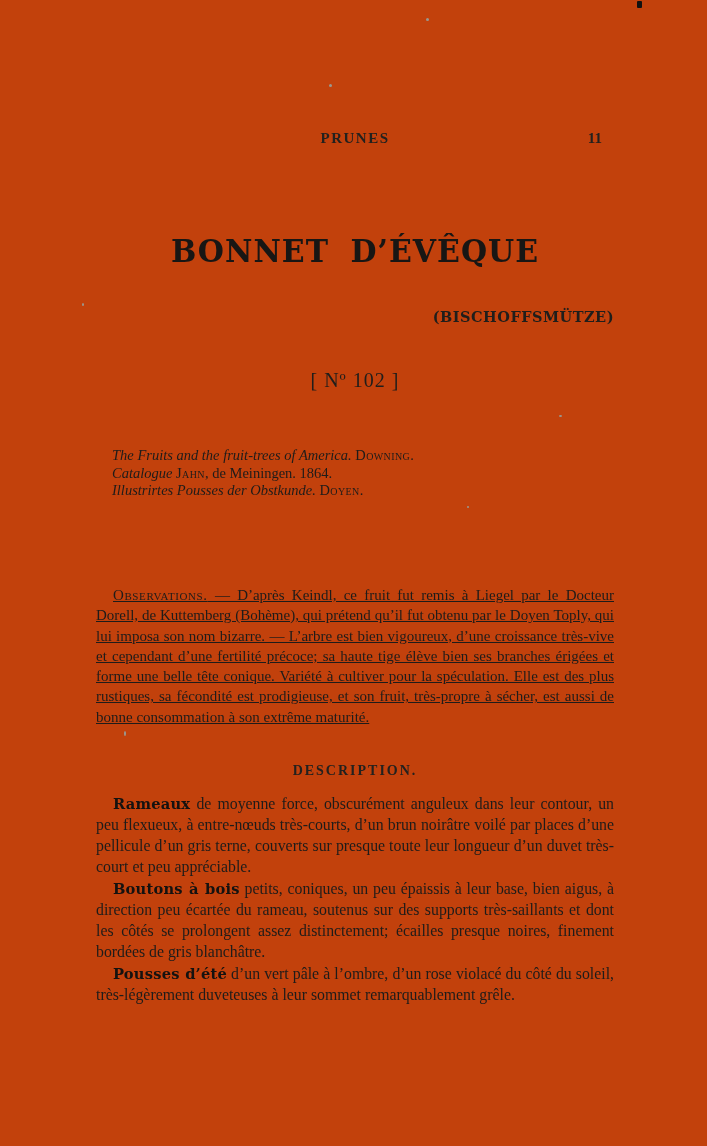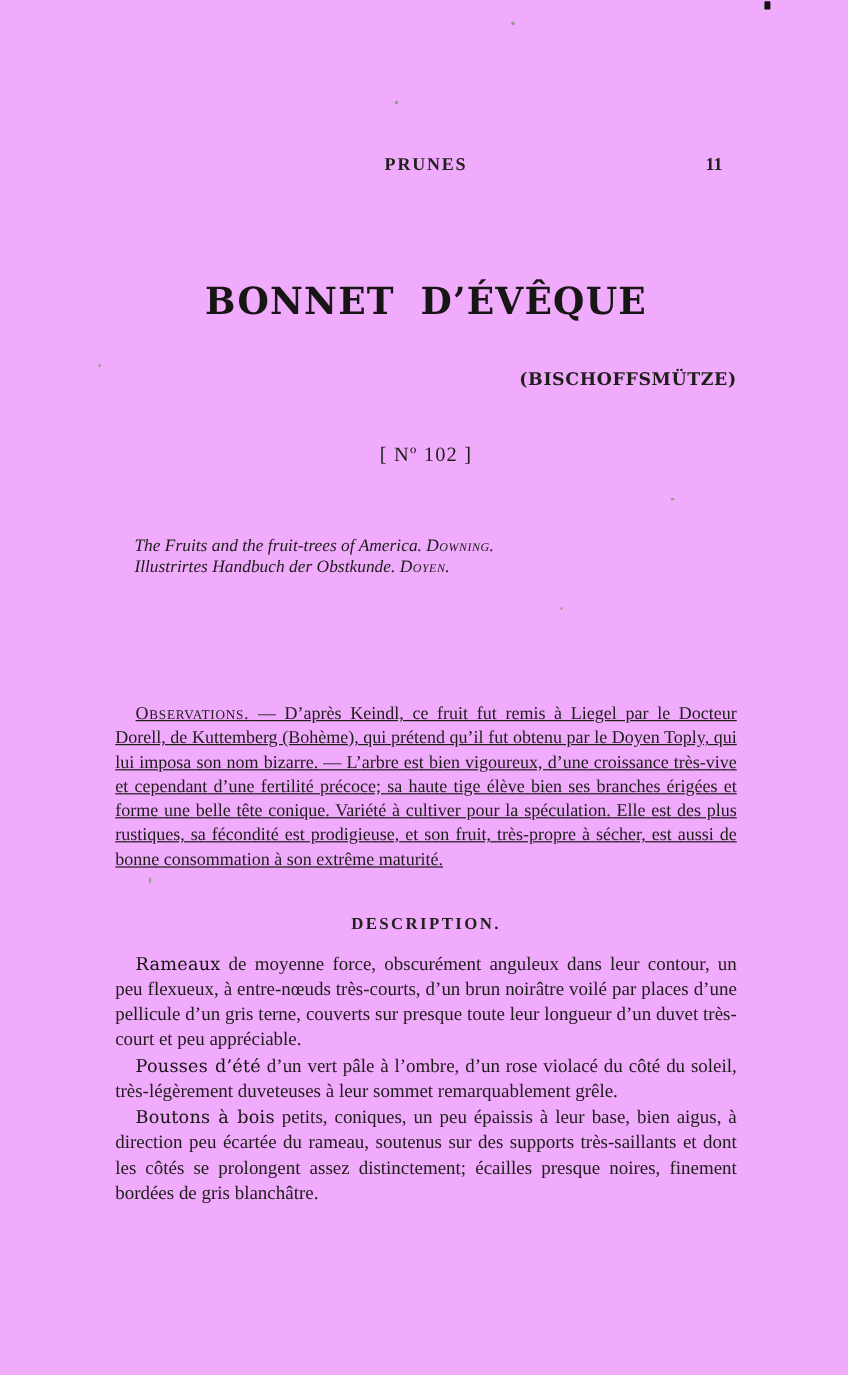--- a/index.html
+++ b/index.html
@@ -4,21 +4,21 @@
 <style>
   html, body {
     margin: 0;
     padding: 0;
     background: #ffffff;
   }
   .page {
     position: relative;
     width: 707px;
     height: 1146px;
-    background: #f0abfc;
+    background: #c2410c;
     color: #1e1c1a;
     font-family: "Liberation Serif", serif;
     overflow: hidden;
   }
   .col {
     position: absolute;
     left: 96px;
     width: 518px;
   }
   
@@ -60,35 +60,35 @@
     text-align: right;
     font-family: "DejaVu Serif", serif;
     font-size: 14.5px;
     font-weight: bold;
     letter-spacing: 0.5px;
     color: #201e1b;
   }
   .catalog-number {
     top: 369px;
     text-align: center;
-    font-size: 17px;
+    font-size: 20px;
     letter-spacing: 1px;
     color: #201e1b;
   }
   
   .bibliography {
     top: 447px;
     padding-left: 16px;
     box-sizing: border-box;
     font-size: 14.5px;
     line-height: 17.5px;
     color: #1e1c1a;
   }
   .bib-italic { font-style: italic; }
-  .bib-smallcaps { font-variant: small-caps; letter-spacing: 0.4px; font-style: italic; }
+  .bib-smallcaps { font-variant: small-caps; letter-spacing: 0.4px; }
   .bib-normal { }
   
   .observations {
     top: 570px;
     font-size: 15px;
     line-height: 20.3px;
     text-align: justify;
     text-indent: 17px;
     color: #1e1c1a;
     text-decoration: underline;
@@ -112,21 +112,21 @@
     line-height: 21px;
     text-align: justify;
     color: #1e1c1a;
   }
   .body-para {
     margin: 0 0 1px 0;
     text-indent: 17px;
   }
   .lead-bold {
     font-family: "DejaVu Serif", serif;
-    font-weight: normal;
+    font-weight: bold;
     font-size: 0.93em;
     letter-spacing: 0.2px;
     color: #141210;
   }
   
   .speck {
     position: absolute;
     background: #111;
     border-radius: 1px;
   }
@@ -151,25 +151,26 @@
   </div>
 
   <div class="col main-title">BONNET D’ÉVÊQUE</div>
 
   <div class="col subtitle">(BISCHOFFSMÜTZE)</div>
 
   <div class="col catalog-number">[ Nº 102 ]</div>
 
   <div class="col bibliography">
       <div class="bib-line"><span class="bib-italic">The Fruits and the fruit-trees of America. </span><span class="bib-smallcaps">Downing.</span></div>
-      <div class="bib-line"><span class="bib-italic">Illustrirtes Handbuch der Obstkunde. </span><span class="bib-smallcaps">Doyen.</span></div>
+      <div class="bib-line"><span class="bib-italic">Catalogue </span><span class="bib-smallcaps">Jahn</span><span class="bib-normal">, de Meiningen. 1864.</span></div>
+      <div class="bib-line"><span class="bib-italic">Illustrirtes Pousses der Obstkunde. </span><span class="bib-smallcaps">Doyen.</span></div>
     </div>
 
   <p class="col observations"><span class="obs-lead">Observations.</span><span> — D’après Keindl, ce fruit fut remis à Liegel par le Docteur Dorell, de Kuttemberg (Bohème), qui prétend qu’il fut obtenu par le Doyen Toply, qui lui imposa son nom bizarre. — L’arbre est bien vigoureux, d’une croissance très-vive et cependant d’une fertilité précoce; sa haute tige élève bien ses branches érigées et forme une belle tête conique. Variété à cultiver pour la spéculation. Elle est des plus rustiques, sa fécondité est prodigieuse, et son fruit, très-propre à sécher, est aussi de bonne consommation à son extrême maturité.</span></p>
 
   <div class="col section-heading">DESCRIPTION.</div>
   <div class="col description">
       <p class="body-para"><span class="lead-bold">Rameaux</span> de moyenne force, obscurément anguleux dans leur contour, un peu flexueux, à entre-nœuds très-courts, d’un brun noirâtre voilé par places d’une pellicule d’un gris terne, couverts sur presque toute leur longueur d’un duvet très-court et peu appréciable.</p>
+      <p class="body-para"><span class="lead-bold">Boutons à bois</span> petits, coniques, un peu épaissis à leur base, bien aigus, à direction peu écartée du rameau, soutenus sur des supports très-saillants et dont les côtés se prolongent assez distinctement; écailles presque noires, finement bordées de gris blanchâtre.</p>
       <p class="body-para"><span class="lead-bold">Pousses d’été</span> d’un vert pâle à l’ombre, d’un rose violacé du côté du soleil, très-légèrement duveteuses à leur sommet remarquablement grêle.</p>
-      <p class="body-para"><span class="lead-bold">Boutons à bois</span> petits, coniques, un peu épaissis à leur base, bien aigus, à direction peu écartée du rameau, soutenus sur des supports très-saillants et dont les côtés se prolongent assez distinctement; écailles presque noires, finement bordées de gris blanchâtre.</p>
     </div>
 
 </div>
 
 </body></html>

